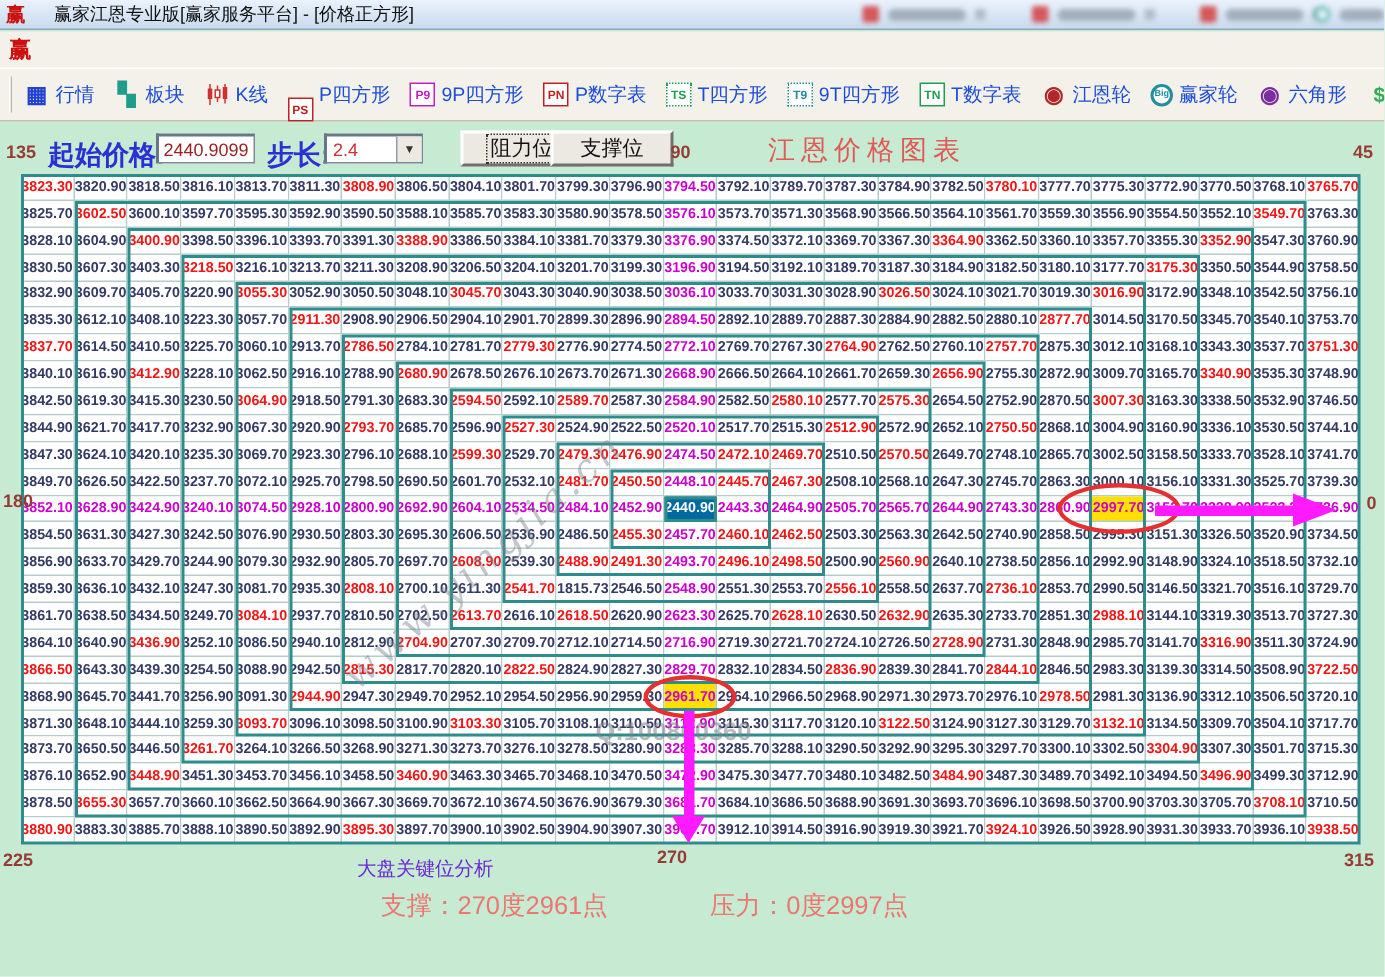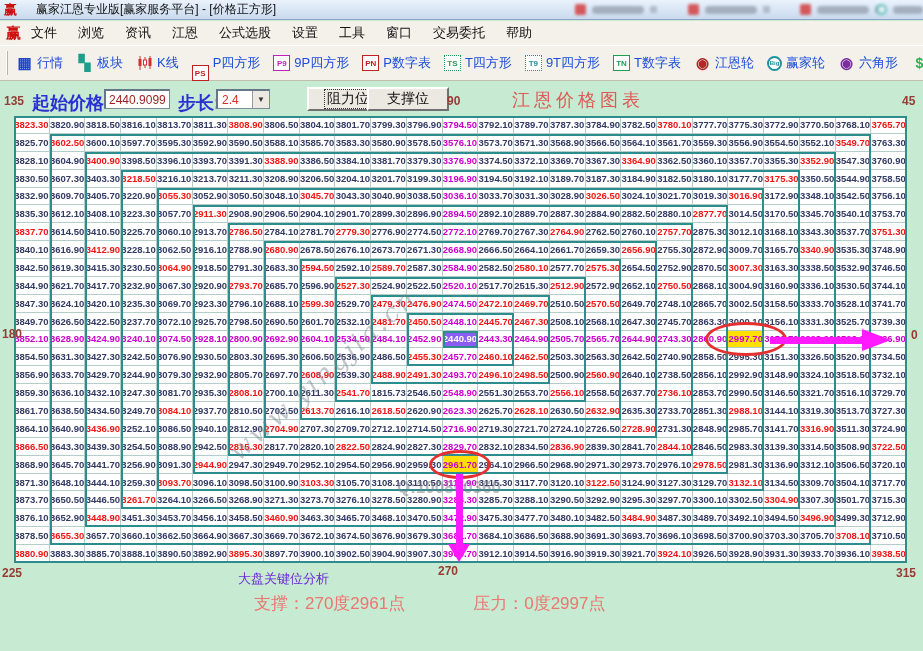--- a/index.html
+++ b/index.html
@@ -49,41 +49,41 @@
   .icon-wwheel { border:2px solid #2090a0; color:#2090a0; border-radius:50%; font-size:6px; width:15px; height:15px; }
   .icon-hex { color:#7a2ea0; font-size:15px; background:none; }
   .icon-usd { color:#2fae52; font-size:14px; background:none; }
 
   
   .ctl-label { position:absolute; font-size:18px; font-weight:bold; color:#2b2fd4; }
   .axis-label { position:absolute; font-size:12px; color:#963c34; font-weight:bold; }
   .start-input { position:absolute; left:104px; top:89px; width:66px; height:20px; background:#fff;
     border:1px solid #7a8a99; border-top:2px solid #667788; border-left:2px solid #667788;
     font-size:12px; color:#9b2222; padding:2px 0 0 3px; }
-  .step-select { position:absolute; left:216px; top:89px; width:54px; height:20px; background:#fff;
+  .step-select { position:absolute; left:216px; top:89px; width:66px; height:20px; background:#fff;
     border:1px solid #7a8a99; border-top:2px solid #667788; border-left:2px solid #667788; display:flex; }
   .step-value { flex:1; font-size:12px; color:#d03030; padding:2px 0 0 4px; }
   .step-btn { width:17px; height:100%; background:#ece9e2; border-left:1px solid #99a;
     font-size:8px; color:#333; display:flex; align-items:center; justify-content:center; }
   .btn { position:absolute; top:87px; width:82px; height:24px; background:#ece9e2;
     border-top:2px solid #fff; border-left:2px solid #fff; border-right:2px solid #707070; border-bottom:2px solid #707070;
     font-size:14px; color:#111; display:flex; align-items:center; justify-content:center;
     font-family:"Liberation Sans",sans-serif; }
   .btn.focused span { outline:1px dotted #333; padding:0 2px; }
   .chart-title { position:absolute; left:512px; top:88px; font-size:18px; color:#e05a56; letter-spacing:4px; }
 
   
   .grid { position:absolute; left:14px; top:116px; width:893px; height:447px; background:#fff;
     display:grid; grid-template-columns:repeat(25,1fr); grid-template-rows:repeat(25,1fr); }
   .cell { border-right:1px solid #b4cdc9; border-bottom:1px solid #b4cdc9;
     font-size:9.5px; font-weight:bold; color:#333a63; display:flex; align-items:center; justify-content:center;
     overflow:hidden; white-space:nowrap; background:#fff; }
   .cell.m { color:#cc00cc; }
   .cell.r { color:#f21515; }
-  .cell.c { background:#8b5cf6; color:#fff; }
+  .cell.c { background:#0369a1; color:#fff; }
   .cell.y { background:#ffe000; color:#cc00cc; }
   .rings { position:absolute; left:14px; top:116px; width:893px; height:447px; pointer-events:none; }
   .ring { position:absolute; border:2px solid #2d8c8c; }
 
   
   .ellipse { position:absolute; border:3px solid #e43030; border-radius:50%; pointer-events:none; }
   .el-pressure { left:705px; top:322px; width:82px; height:34px; }
   .el-support  { left:429px; top:450px; width:62px; height:29px; }
   .arrow-shaft { position:absolute; background:#ff1aff; }
   .ar-h { left:770px; top:337px; width:94px; height:7px; }
@@ -128,32 +128,20 @@
         <span class="x"></span>
       </div>
     <div class="tb-blur" style="left:876px">
         <span class="cir"></span>
         <span class="bar" style="width:30px"></span>
       </div>
   </div>
 
   <div class="menubar">
     <span class="menu-logo">赢</span>
-    <ul>
-        <li>文件</li>
-        <li>浏览</li>
-        <li>资讯</li>
-        <li>江恩</li>
-        <li>公式选股</li>
-        <li>设置</li>
-        <li>工具</li>
-        <li>窗口</li>
-        <li>交易委托</li>
-        <li>帮助</li>
-      </ul>
   </div>
 
   <div class="toolbar">
     <span class="tb-sep"></span>
     <span style="display:flex;align-items:center">
         <span class="titem">
           <span class="ico icon-table">▦</span>
           <span class="tlabel">行情</span>
         </span>
         <span class="titem">

